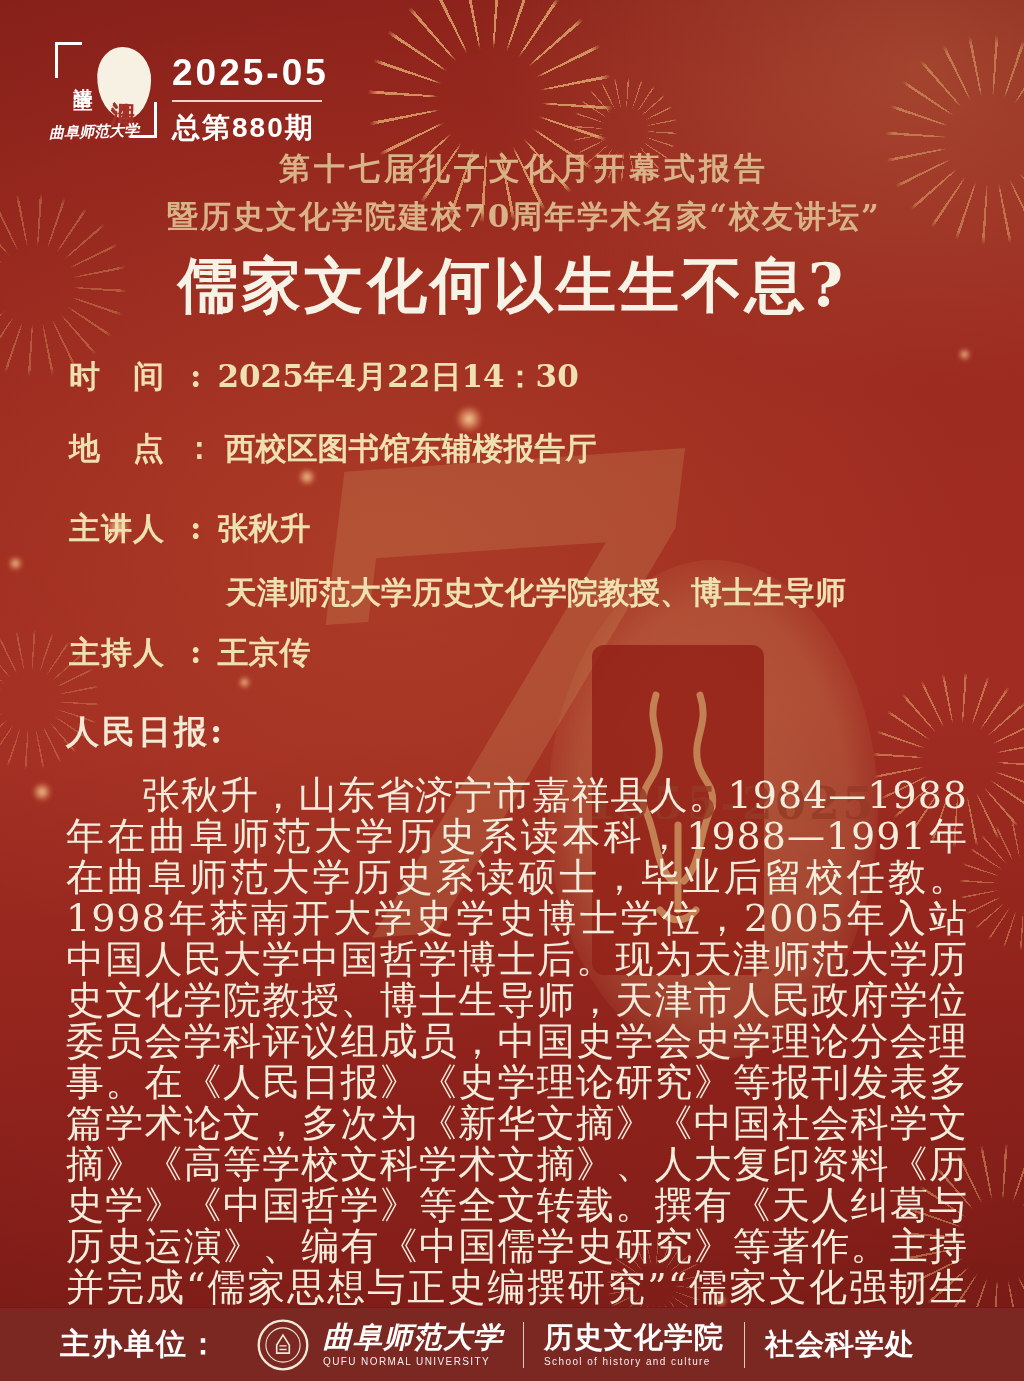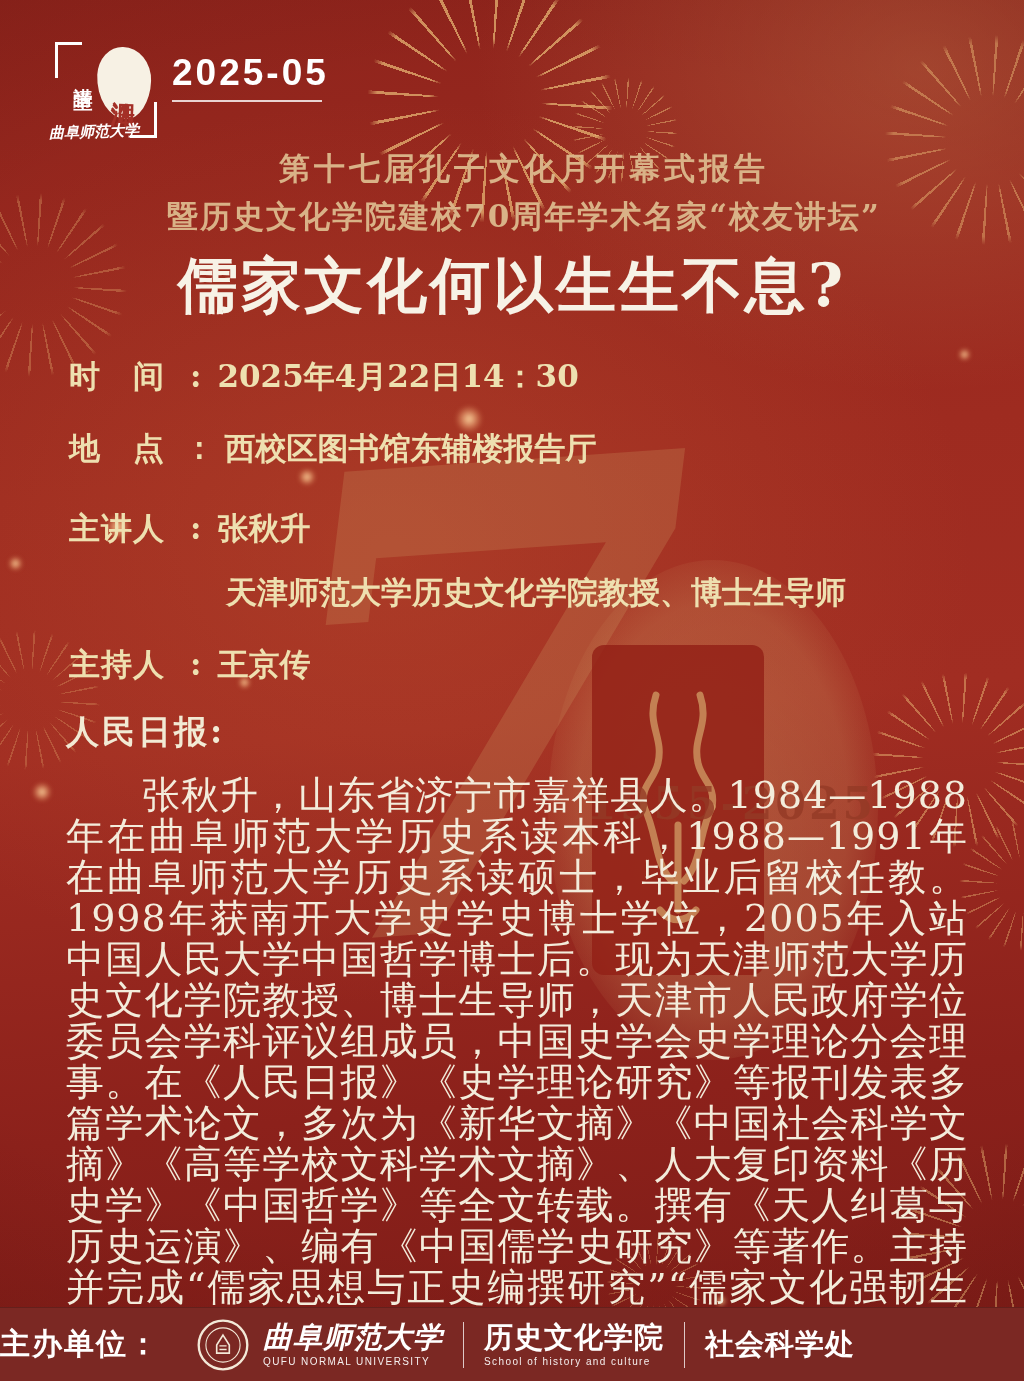--- a/index.html
+++ b/index.html
@@ -67,29 +67,29 @@
   .main-title { position:absolute; left:0; right:0; top:246px; text-align:center;
     font-size:60px; font-weight:bold; color:#f7f2e6; letter-spacing:3px; }
 
   .details { position:absolute; left:68px; top:356px; right:30px;
     color:#eee0b0; font-weight:bold; font-size:31px; }
   .row { display:flex; align-items:baseline; }
   .lab { min-width:98px; letter-spacing:1px;text-align:center; }
   .col { margin:0 16px 0 24px; }
   .sub { margin-left:158px; margin-top:22px; }
   .mb1 { margin-bottom:30px; } .mb2 { margin-bottom:38px;font-family:Liberation Mono, monospace; }
-  .mt1 { margin-top:30px; }
+  .mt1 { margin-top:18px; }
 
   .bio { position:absolute; left:66px; right:56px; top:710px; }
   .bio h2 { font-size:33px; color:#f2ead4; letter-spacing:3px; margin-bottom:20px; }
   .bio p { font-size:38px; line-height:41px; color:#f3ecdb; text-indent:2em;
     text-align:justify; letter-spacing:1px; }
 
   .footer { position:absolute; left:0; right:0; bottom:0; height:74px; background:#7b2823;
-    border-top:1px solid rgba(0,0,0,.18); display:flex; align-items:center; 
+    border-top:1px solid rgba(0,0,0,.18); display:flex; align-items:center; padding-left:60px;
     font-family:"Liberation Sans", sans-serif; z-index:3; }
   .host-label { font-size:30px; font-weight:bold; color:#fff; letter-spacing:2px; margin-right:36px; }
   .uni-seal { width:54px; height:54px; margin-right:13px; flex:0 0 auto; }
   .org { display:flex; flex-direction:column; justify-content:center; }
   .org .name { font-size:29px; font-weight:bold; color:#fff; letter-spacing:1px; line-height:1.1; }
   .org .name.cursive { font-family:"DejaVu Serif", serif; font-style:italic; }
   .org .en { font-size:10px; letter-spacing:1.4px; color:rgba(255,255,255,.92); margin-top:3px; }
   .divider { width:1px; height:46px; background:rgba(255,255,255,.75); margin:0 20px; }
 </style>
 </head>
@@ -143,20 +143,21 @@
       <span class="hall">講堂</span>
       <span class="seal-blob">
         <span>洙泗</span>
       </span>
       <span class="uni-script">曲阜师范大学</span>
     </div>
 
     <div class="issue">
       <div class="issue-date">2025-05</div>
       <div class="issue-line"></div>
+      <div class="issue-number">总第880期</div>
     </div>
 
     <div class="subtitle">
       <div class="l1">第十七届孔子文化月开幕式报告</div>
       <div class="l2">暨历史文化学院建校70周年学术名家“校友讲坛”</div>
     </div>
 
     <h1 class="main-title">儒家文化何以生生不息?</h1>
 
     <section class="details">

